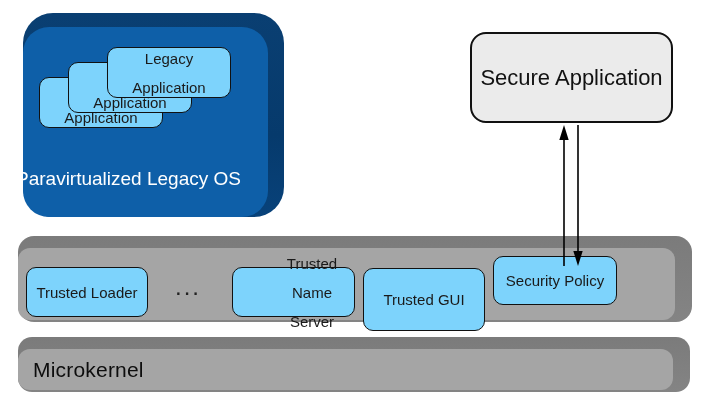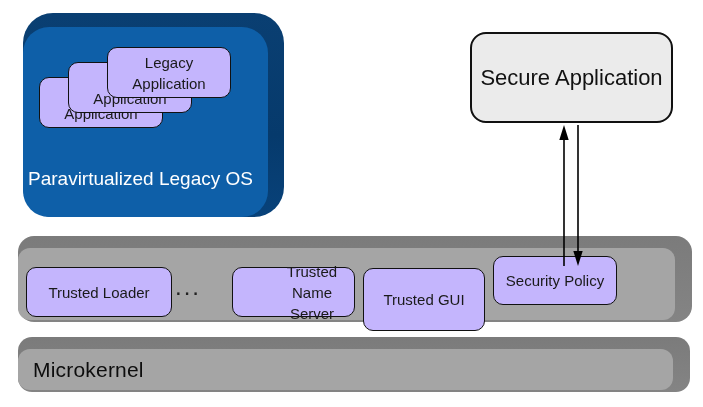--- a/index.html
+++ b/index.html
@@ -34,45 +34,45 @@
     border-radius:12px;
   }
   .trusted-outer{left:18px;top:236px;width:674px;height:86px;}
   .kernel-outer{left:18px;top:337px;width:672px;height:55px;border-radius:14px;}
   .kernel-face{display:flex;align-items:center;padding-left:15px;
     font-size:21px;color:#0d0d0d;letter-spacing:0.2px;}
 
   
   .chip{
     position:absolute;
-    background:#c4b5fd;
+    background:#7dd3fc;
     border:1.5px solid #111111;
     border-radius:10px;
     display:flex;align-items:center;justify-content:center;
     text-align:center;
-    font-size:15px;line-height:21px;color:#1a1a1a;
+    font-size:15px;line-height:29px;color:#1a1a1a;
     box-sizing:border-box;
   }
   .app-back  {left:39px; top:77px; width:124px;height:51px;z-index:1;}
   .app-mid   {left:68px; top:62px; width:124px;height:51px;z-index:2;}
   .app-front {left:107px;top:47px; width:124px;height:51px;z-index:3;}
 
-  .chip-loader    {left:26px; top:267px;width:146px;height:50px;}
+  .chip-loader    {left:26px; top:267px;width:122px;height:50px;}
   .chip-nameserver{left:232px;top:267px;width:123px;height:50px;padding-left:37px;}
   .chip-gui       {left:363px;top:268px;width:122px;height:63px;}
   .chip-policy    {left:493px;top:256px;width:124px;height:49px;}
 
   .ellipsis{
     position:absolute;left:166px;top:276px;width:44px;height:26px;
     font-size:24px;letter-spacing:2px;color:#222;
     text-align:center;line-height:22px;
   }
 
   .os-label{
-    position:absolute;left:28px;top:166px;
+    position:absolute;left:16px;top:166px;
     color:#ffffff;font-size:19px;line-height:26px;
     white-space:nowrap;
   }
 
   .secure-box{
     position:absolute;left:470px;top:32px;width:203px;height:91px;
     background:#ebebeb;
     border:2px solid #111111;
     border-radius:16px;
     display:flex;align-items:center;justify-content:center;

